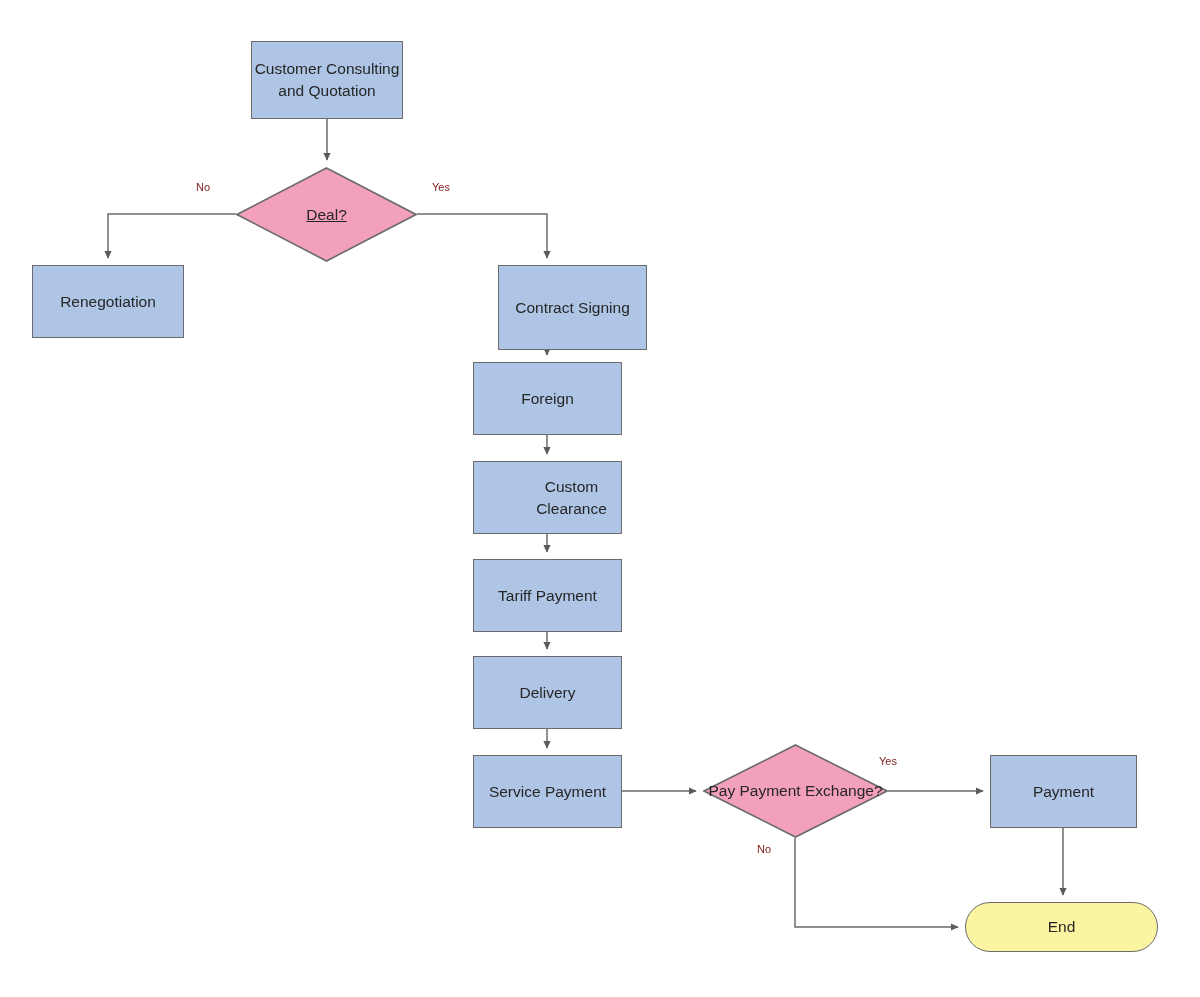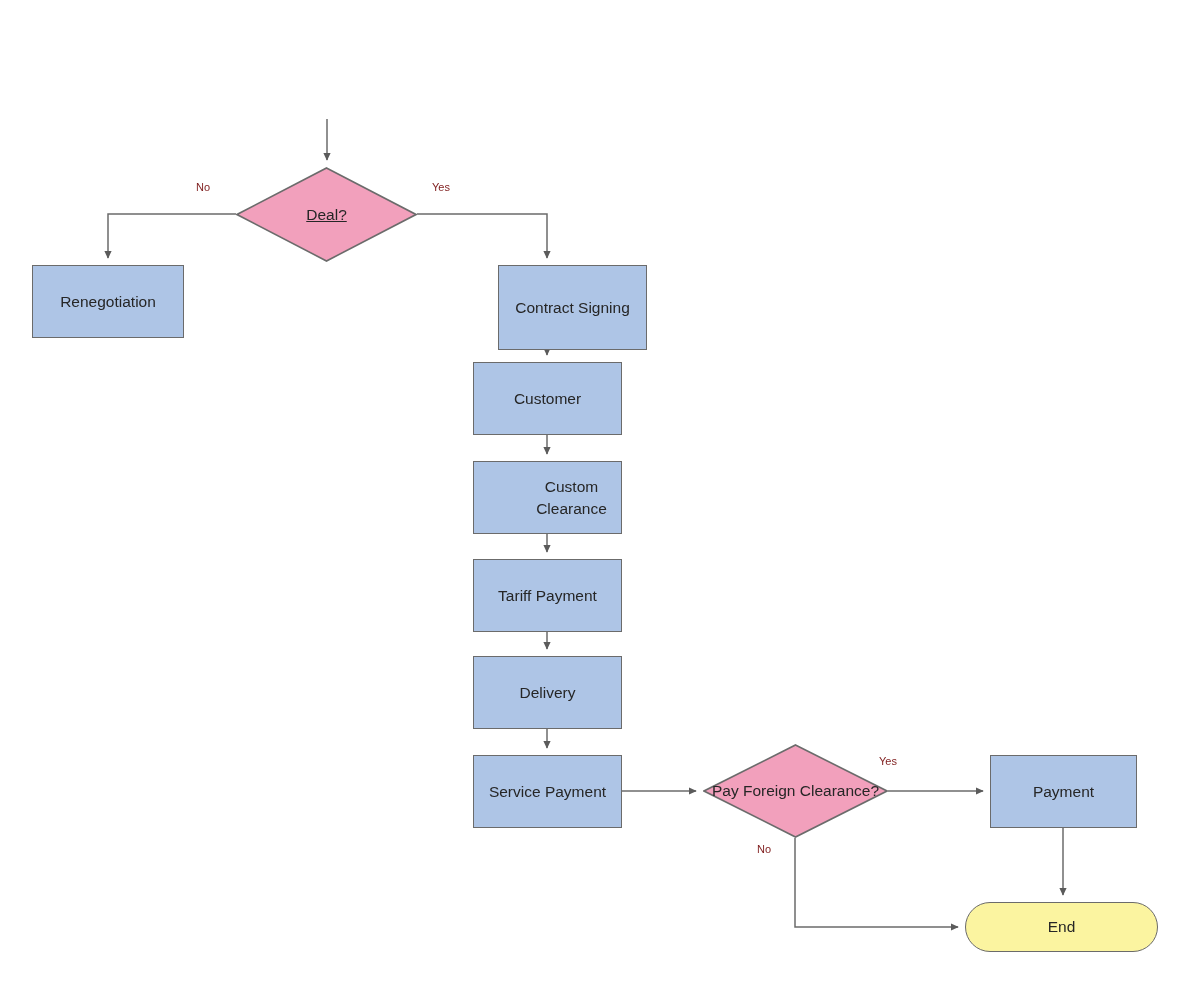--- a/index.html
+++ b/index.html
@@ -92,38 +92,41 @@
       <path d="M547,534 L547,552"></path>
       <path d="M547,632 L547,649"></path>
       <path d="M547,729 L547,748"></path>
       <path d="M622,791 L696,791"></path>
       <path d="M888,791 L983,791"></path>
       <path d="M1063,828 L1063,895"></path>
       <path d="M795,838 L795,927 L958,927"></path>
     </g>
   </svg>
 
+  <div class="node process" style="left:251px; top:41px; width:152px; height:78px;">
+    <span>Customer Consulting and Quotation</span>
+  </div>
 
   <div class="node decision" style="left:236px; top:167px; width:181px; height:95px;text-decoration:underline;">
     <svg viewBox="0 0 181 95" preserveAspectRatio="none">
       <polygon points="90.5,1 180,47.5 90.5,94 1,47.5" fill="#f2a0bc" stroke="#6b6b6b" stroke-width="1.6"></polygon>
     </svg>
     <span class="dlabel">Deal?</span>
   </div>
 
   <div class="node process" style="left:32px; top:265px; width:152px; height:73px;">
     <span>Renegotiation</span>
   </div>
 
   <div class="node process" style="left:498px; top:265px; width:149px; height:85px;">
     <span>Contract Signing</span>
   </div>
 
   <div class="node process" style="left:473px; top:362px; width:149px; height:73px;">
-    <span>Customer</span>
+    <span>Foreign</span>
   </div>
 
   <div class="node process" style="left:473px; top:461px; width:149px; height:73px;padding-left:48px;">
     <span>Custom Clearance</span>
   </div>
 
   <div class="node process" style="left:473px; top:559px; width:149px; height:73px;">
     <span>Tariff Payment</span>
   </div>
 
@@ -132,21 +135,21 @@
   </div>
 
   <div class="node process" style="left:473px; top:755px; width:149px; height:73px;">
     <span>Service Payment</span>
   </div>
 
   <div class="node decision" style="left:703px; top:744px; width:185px; height:94px;">
     <svg viewBox="0 0 185 94" preserveAspectRatio="none">
       <polygon points="92.5,1 184,47 92.5,93 1,47" fill="#f2a0bc" stroke="#6b6b6b" stroke-width="1.6"></polygon>
     </svg>
-    <span class="dlabel">Pay Foreign Clearance?</span>
+    <span class="dlabel">Pay Payment Exchange?</span>
   </div>
 
   <div class="node process" style="left:990px; top:755px; width:147px; height:73px;">
     <span>Payment</span>
   </div>
 
   <div class="node terminator" style="left:965px; top:902px; width:193px; height:50px;">
     <span>End</span>
   </div>
 

